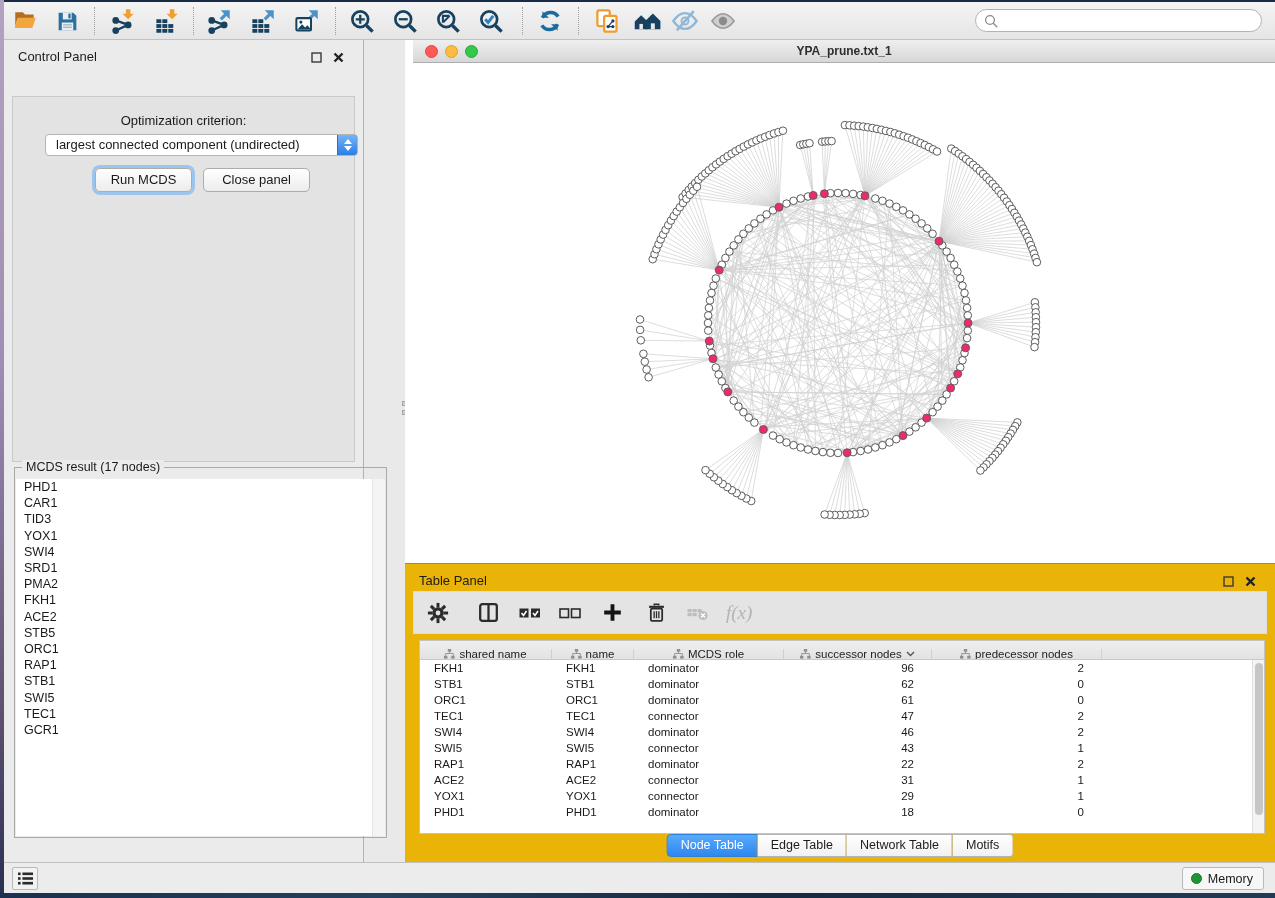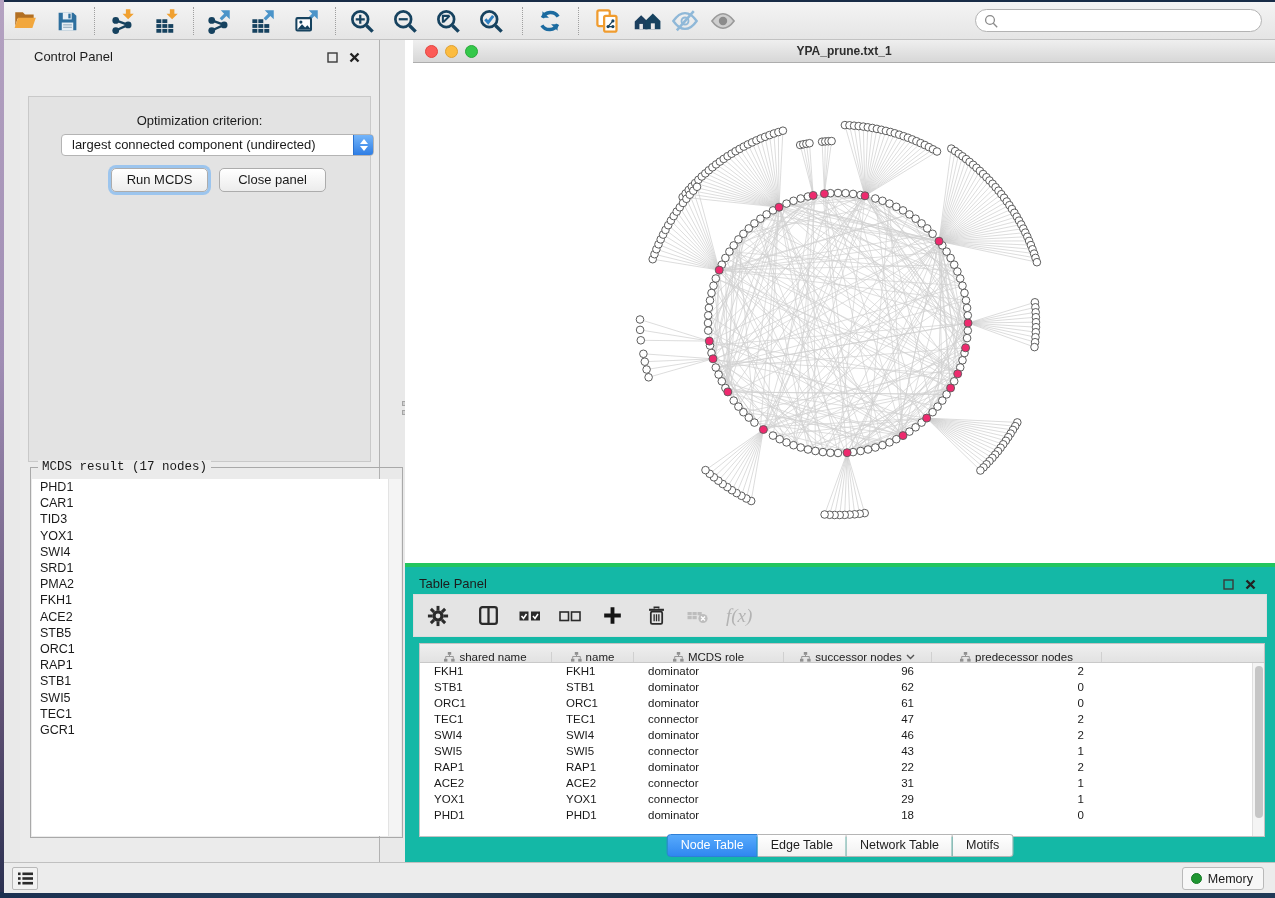--- a/index.html
+++ b/index.html
@@ -20,21 +20,21 @@
     background:linear-gradient(#f4f4f4,#e5e5e5); border-bottom:1px solid #c2c2c2; }
   .tbtn { position:absolute; top:3px; width:34px; height:32px; display:flex; align-items:center; justify-content:center; border-radius:4px; }
   .tsep { position:absolute; top:5px; height:28px; width:0; border-left:1px dotted #9f9f9f; }
   .search { position:absolute; right:13px; top:7px; width:287px; height:23px; border:1px solid #b3b3b3;
     border-radius:12px; background:#fff; }
   .search input { position:absolute; left:28px; top:0; right:8px; height:21px; border:none; outline:none;
     font-size:12px; font-family:"Liberation Sans",sans-serif; background:transparent; }
   .search .mag { position:absolute; left:8px; top:4px; }
 
   
-  .control-panel { position:absolute; left:16px; top:38px; width:360px; bottom:31px;
+  .control-panel { position:absolute; left:0; top:38px; width:360px; bottom:31px;
     background:#ebebeb; border-right:1px solid #b2b2b2; }
   .panel-title { position:absolute; left:14px; top:9px; font-size:13px; color:#1c1c1c; }
   .win-btn { position:absolute; top:10px; width:14px; height:14px; display:flex; align-items:center; justify-content:center; }
 
   .ctabs { position:absolute; top:33px; left:50%; transform:translateX(-50%); display:flex; }
   .ctab { padding:3px 13px 4px; font-size:12.5px; color:#1c1c1c; background:linear-gradient(#ffffff,#f1f1f1);
     border:1px solid #b5b5b5; border-left:none; white-space:nowrap; }
   .ctab:first-child { border-left:1px solid #b5b5b5; border-radius:4px 0 0 4px; }
   .ctab:last-child { border-radius:0 4px 4px 0; }
   .ctab.active { background:linear-gradient(#58aafc,#2f87f0); color:#fff; border-color:#2f7fd6; }
@@ -50,42 +50,42 @@
     border-left:4.5px solid transparent; border-right:4.5px solid transparent; border-bottom:5px solid #fff; }
   .dd-stepper .down { position:absolute; left:5.5px; bottom:4px; width:0; height:0;
     border-left:4.5px solid transparent; border-right:4.5px solid transparent; border-top:5px solid #fff; }
   .pbtn { position:absolute; top:71px; height:24px; border:1px solid #acacac; border-radius:5px;
     background:linear-gradient(#ffffff,#ececec); font-size:13px; font-family:"Liberation Sans",sans-serif;
     color:#1a1a1a; text-align:center; line-height:22px; }
   .run-btn { left:82px; width:97px; box-shadow:0 0 0 3px #9cc5ee; }
   .closep-btn { left:190px; width:107px; }
 
   .result-group { position:absolute; left:10px; top:427px; width:373px; height:371px; border:1px solid #a9a9a9; }
-  .result-title { position:absolute; top:-8px; left:7px; background:#ebebeb; padding:0 4px; font-size:12.5px;font-family:Liberation Mono, monospace; }
+  .result-title { position:absolute; top:-8px; left:7px; background:#ebebeb; padding:0 4px; font-size:12.5px; }
   .result-list { position:absolute; left:1px; right:1px; top:11px; bottom:1px; background:#fff; overflow:hidden; }
   .mcds-item { font-size:12.5px; line-height:16.2px; padding-left:8px; }
   .list-scroll { position:absolute; right:1px; top:11px; bottom:1px; width:13px; background:#f4f4f4; border-left:1px solid #e3e3e3; }
 
   
   .network-panel { position:absolute; left:401px; top:38px; right:0; height:523px; background:#fff; }
   .net-titlebar { position:absolute; left:8px; top:0; right:0; height:23px;
     background:linear-gradient(#efefef,#d7d7d7); border-bottom:1px solid #adadad; }
   .traffic { position:absolute; top:5px; width:13px; height:13px; border-radius:50%; }
   .t-red { left:12px; background:#fc5b57; border:0.5px solid #e2463f; }
   .t-yellow { left:32px; background:#fcbc40; border:0.5px solid #dfa133; }
   .t-green { left:52px; background:#34c84a; border:0.5px solid #2aa83b; }
   .net-title { position:absolute; top:4px; width:100%; text-align:center; font-size:12px; font-weight:700; color:#2e2e2e; }
   .net-canvas { position:absolute; left:0; top:23px; right:0; bottom:0; background:#fff; }
 
   
   .splitter-dots { position:absolute; left:397px; top:395px; width:7px; height:30px; }
   .splitter-dots i { display:block; width:5px; height:5px; margin:4px auto; background:#cfcfcf; border:1px solid #a5a5a5; }
 
   
-  .table-panel { position:absolute; left:401px; top:561px; right:0; bottom:31px; background:#14b8a6; border-top:4px solid #22c55e; }
+  .table-panel { position:absolute; left:401px; top:561px; right:0; bottom:31px; background:#eab308; border-top:1px solid #22c55e; }
   .tp-toolbar { position:absolute; left:8px; right:8px; top:27px; height:43px; background:#e4e4e4;
     border:1px solid #dcdcdc; display:flex; align-items:center; }
   .tp-ic { width:36px; height:34px; display:flex; align-items:center; justify-content:center; margin-left:6px; }
   .fx-label { font-size:19px; font-style:italic; font-family:"Liberation Serif",serif; color:#b3b3b3; margin-left:10px; }
 
   .tp-table { position:absolute; left:14px; top:76px; width:846px; height:194px; background:#fff; border:1px solid #c3c3c3; }
   .thead { display:flex; height:19px; background:linear-gradient(#efefef,#e2e2e2); border-bottom:1px solid #c9c9c9; }
   .th { display:flex; align-items:center; justify-content:center; gap:4px; font-size:11.5px; color:#222;
     border-right:1px solid #d0d0d0; overflow:hidden; white-space:nowrap;margin-top:8px; }
   .trow { display:flex; height:16px; }

